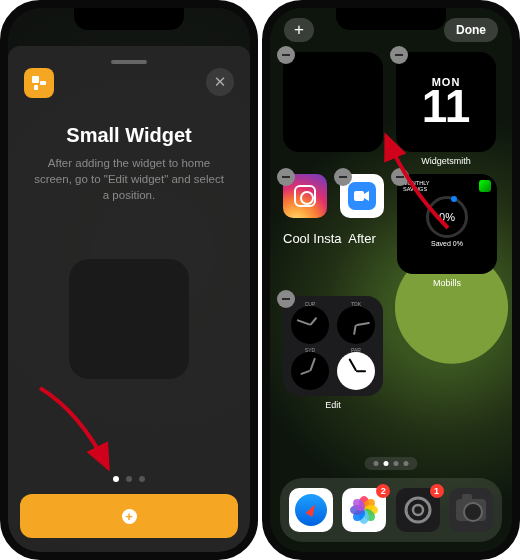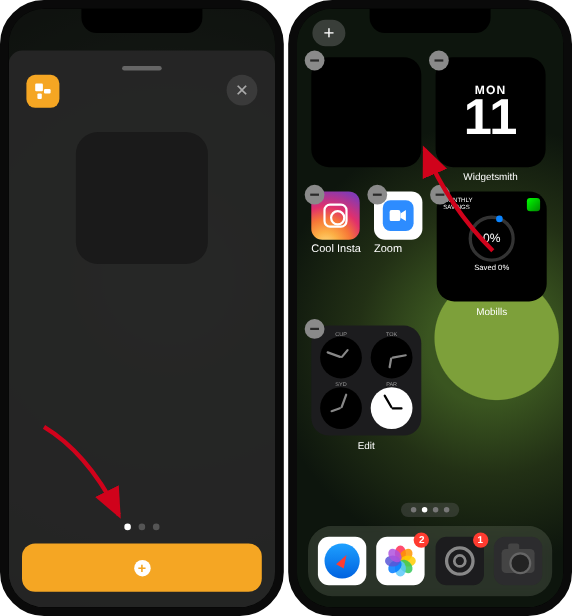--- a/index.html
+++ b/index.html
@@ -38,21 +38,21 @@
   .row { display: flex; gap: 13px; margin-bottom: 8px; align-items: flex-start; }
   .widget-l { width: 100px; height: 100px; border-radius: 16px; position: relative; }
   .widget-black { background: #000; color: #fff; display: flex; flex-direction: column; align-items: center; justify-content: center; }
   .w-day { font-size: 11px; font-weight: 800; letter-spacing: 1px; }
   .w-num { font-size: 46px; font-weight: 800; line-height: 0.9; margin-top: -2px; text-align: center; }
   .w-label { color: #fff; font-size: 9px; text-align: center; margin-top: 4px; }
   .jiggle-minus { position: absolute; left: -6px; top: -6px; width: 18px; height: 18px; background: #8a8a8a; border-radius: 50%; display: flex; align-items: center; justify-content: center; z-index: 3; cursor: pointer; }
   .jiggle-minus::after { content: ""; width: 8px; height: 2px; background: #2a2a2a; }
   .app { width: 44px; position: relative; }
   .app-icon { width: 44px; height: 44px; border-radius: 10px; position: relative; }
-  .app-label { color: #fff; font-size: 10px; margin-top: 3px; white-space: nowrap; }
+  .app-label { color: #fff; font-size: 13px; text-align: center; margin-top: 13px; white-space: nowrap; }
   .insta { background: radial-gradient(circle at 30% 110%, #ffdc80 0%, #fcaf45 20%, #f77737 40%, #e1306c 60%, #833ab4 90%); display: flex; align-items: center; justify-content: center; }
   .insta .sq { width: 22px; height: 22px; border: 2px solid #fff; border-radius: 6px; position: relative; }
   .insta .sq::after { content: ""; position: absolute; width: 10px; height: 10px; border: 2px solid #fff; border-radius: 50%; top: 4px; left: 4px; }
   .zoom { background: #fff; display: flex; align-items: center; justify-content: center; }
   .zoom .cam { width: 28px; height: 28px; background: #2d8cff; border-radius: 7px; display: flex; align-items: center; justify-content: center; }
   .zoom .cam svg { width: 16px; height: 12px; }
   .mobills { background: #000; color: #fff; font-size: 6px; padding: 6px; }
   .mobills .ring { width: 42px; height: 42px; border-radius: 50%; border: 3px solid #333; margin: 4px auto 0; display: flex; align-items: center; justify-content: center; font-size: 11px; position: relative; }
   .mobills .ring::before { content: ""; position: absolute; top: -3px; right: 8px; width: 6px; height: 6px; background: #0a84ff; border-radius: 50%; }
   .mobills .saved { font-size: 7px; text-align: center; margin-top: 2px; }
@@ -98,20 +98,22 @@
     <div class="app-badge">
       <svg viewBox="0 0 16 16">
           <rect x="1" y="1" width="7" height="7" fill="#fff" rx="1"></rect>
           <rect x="9" y="6" width="6" height="4" fill="#fff" rx="1"></rect>
           <rect x="3" y="10" width="4" height="5" fill="#fff" rx="1"></rect>
         </svg>
     </div>
     <div class="close-btn">
         <span>✕</span>
       </div>
+    <div class="sheet-title">Small Widget</div>
+    <div class="sheet-sub">After adding the widget to home screen, go to "Edit widget" and select a position.</div>
     <div class="preview-box"></div>
     <div class="page-dots">
       <span class="on"></span>
         <span></span>
         <span></span>
     </div>
     <div class="add-btn">
       <span class="plus">+</span>
     </div>
   </div>
@@ -125,20 +127,23 @@
   </svg>
 </div>
 
 <div class="phone">
   <div class="notch"></div>
   <div class="right-bg"></div>
 
   <div class="top-btn plus-pill">
       <span>+</span>
     </div>
+  <div class="top-btn done-pill">
+      <span>Done</span>
+    </div>
 
   <div class="grid">
     <div class="row">
       <div style="position:relative">
         <div class="jiggle-minus"></div>
         <div class="widget-l widget-black"></div>
         <div class="w-label"></div>
       </div>
       <div style="position:relative">
         <div class="jiggle-minus"></div>
@@ -161,21 +166,21 @@
       <div class="app">
         <div class="jiggle-minus"></div>
         <div class="app-icon zoom">
             <div class="cam">
               <svg viewBox="0 0 16 12">
                 <rect x="0" y="1" width="10" height="10" rx="2" fill="#fff"></rect>
                 <path d="M10 4 L15 1 V11 L10 8 Z" fill="#fff"></path>
               </svg>
             </div>
           </div>
-        <div class="app-label">Zoom</div>
+        <div class="app-label">After</div>
       </div>
       <div style="position:relative">
         <div class="jiggle-minus"></div>
         <div class="widget-l mobills">
           <div style="display:flex;justify-content:space-between;align-items:flex-start">
             <span style="font-size:5.5px;line-height:1.1;max-width:40px">MONTHLY SAVINGS</span>
             <span style="width:12px;height:12px;background:linear-gradient(135deg,#0f0,#080);border-radius:3px"></span>
           </div>
           <div class="ring">
               <span>0%</span>

